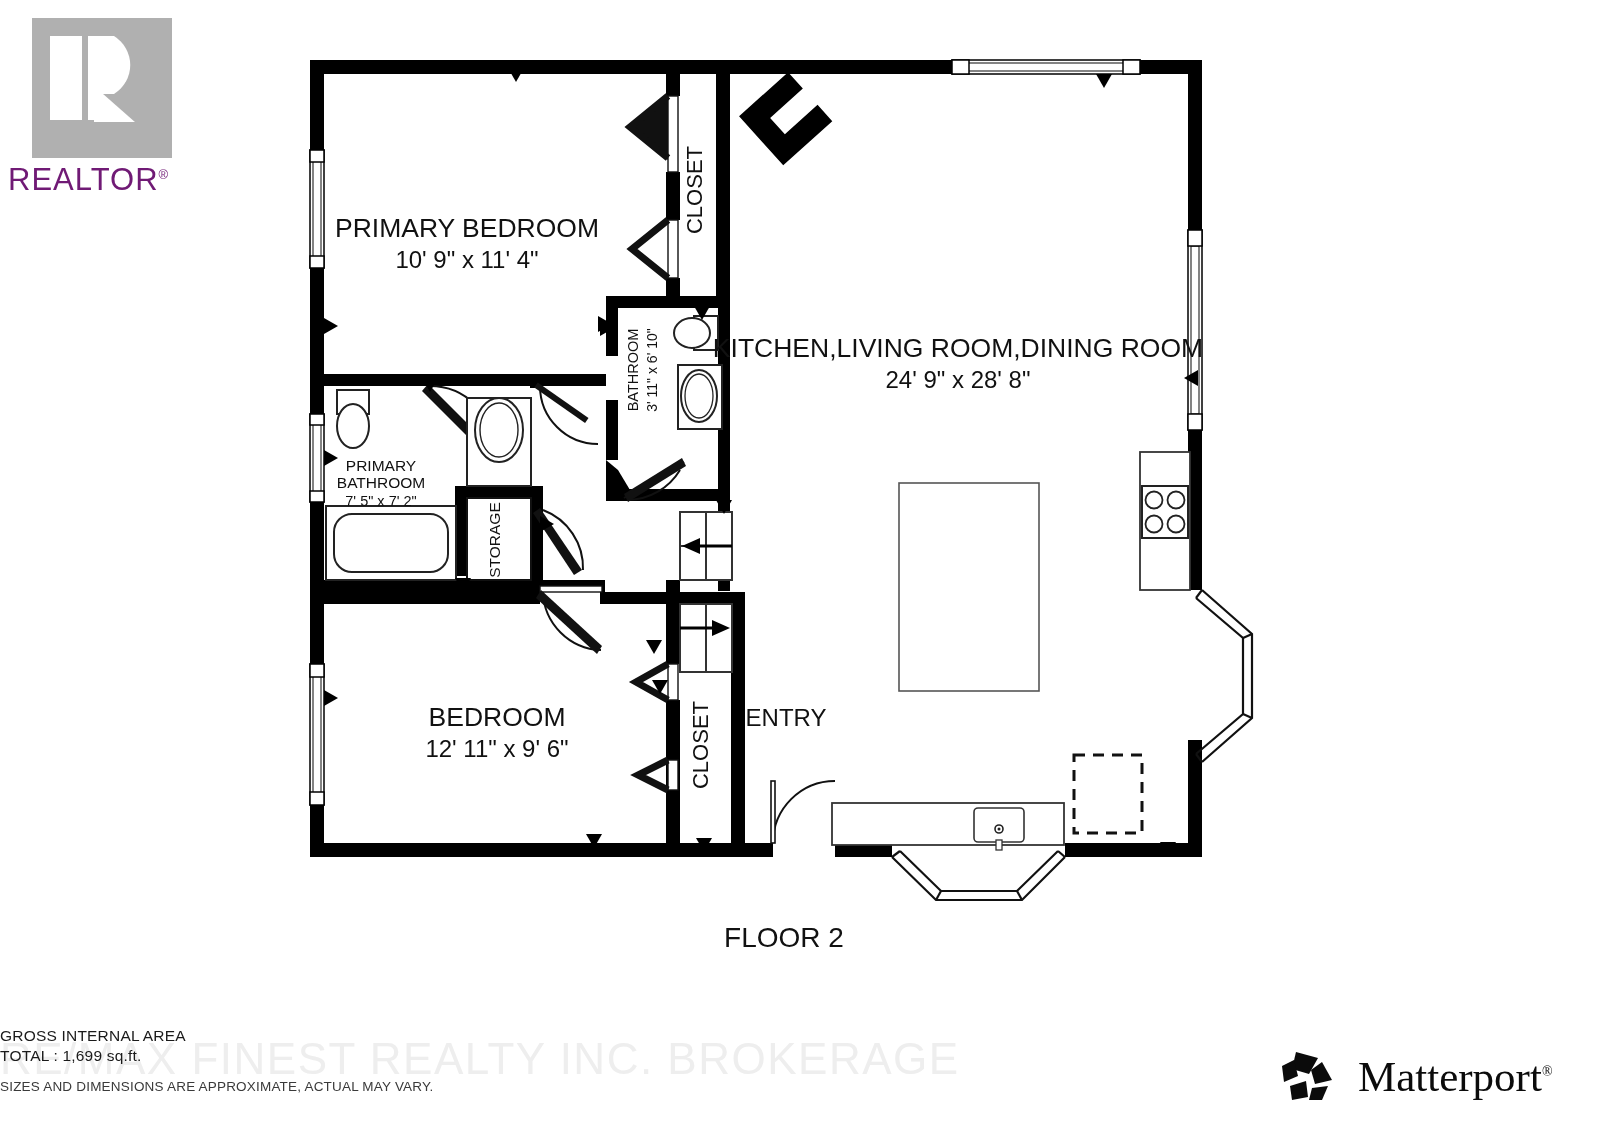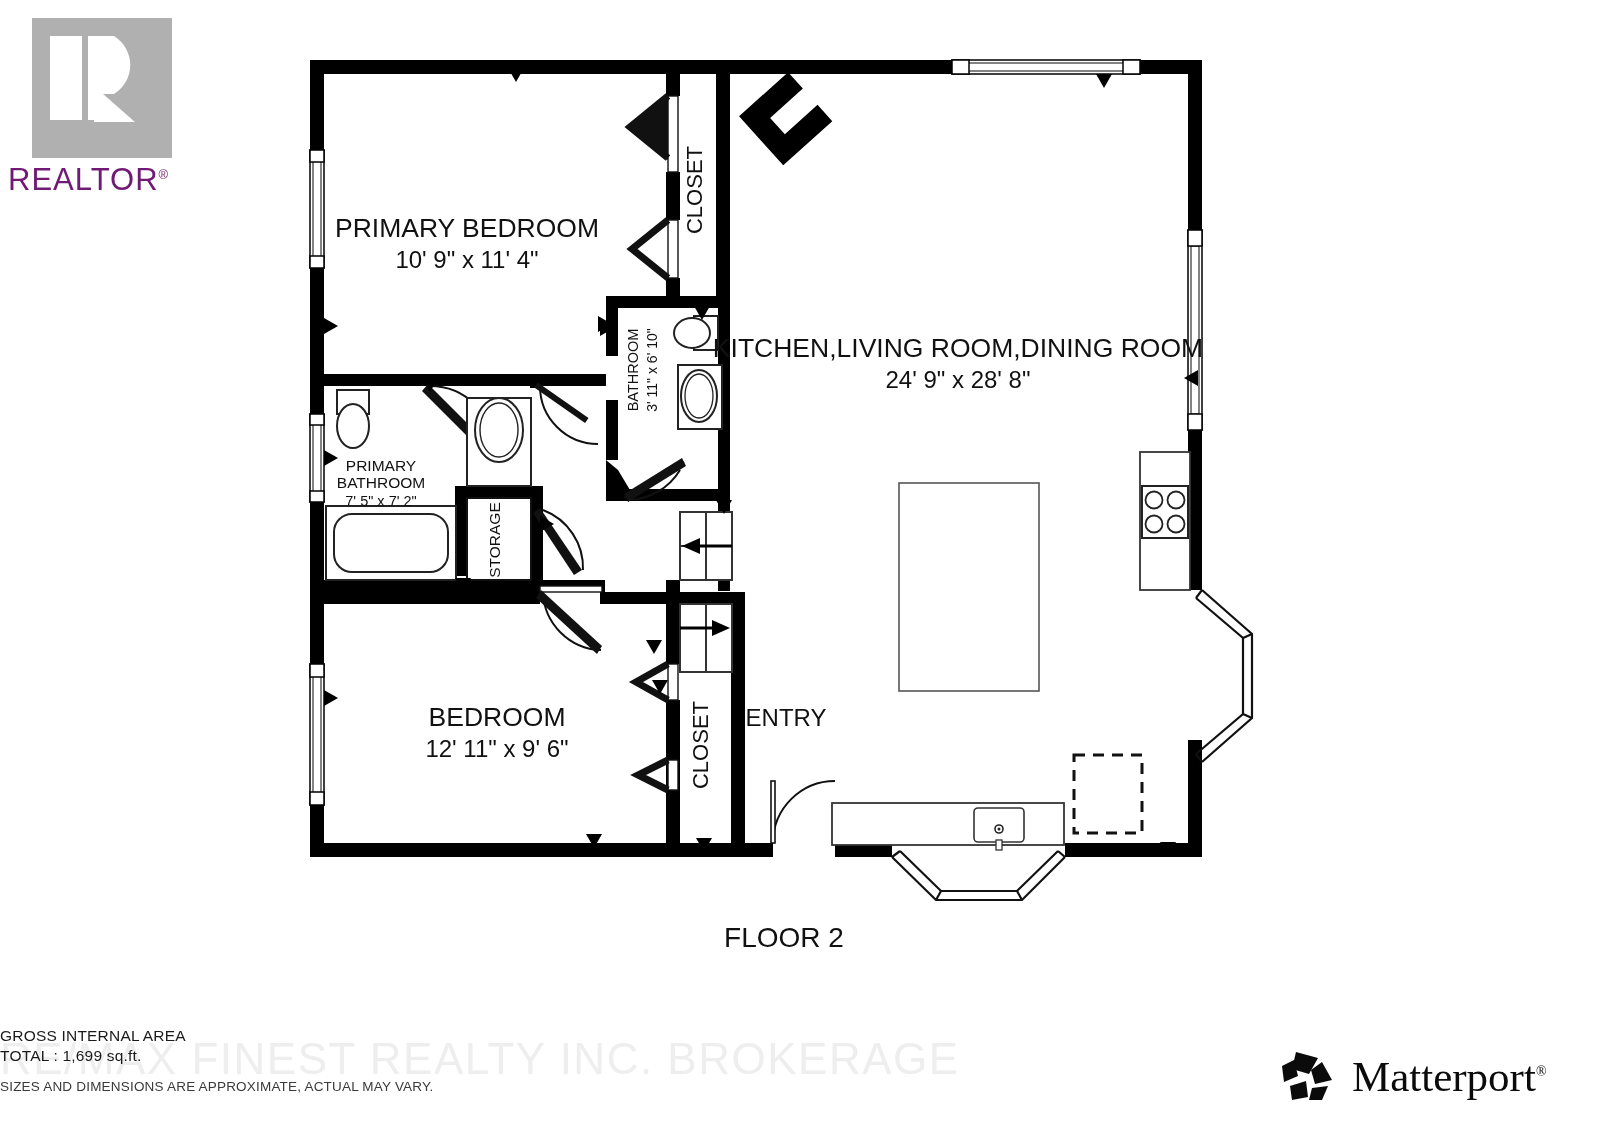--- a/index.html
+++ b/index.html
@@ -100,21 +100,21 @@
   }
 
   
   #matterport-logo {
     position: absolute;
     left: 1278px;
     top: 1046px;
     height: 60px;
     display: flex;
     align-items: center;
-    gap: 16px;
+    gap: 22px;
   }
   #matterport-logo .mp-word {
     font-family: "Liberation Serif", serif;
     font-size: 43px;
     color: #0b0b0b;
     letter-spacing: 0px;
     white-space: nowrap;
   }
   #matterport-logo .mp-word sup {
     font-size: 14px;

